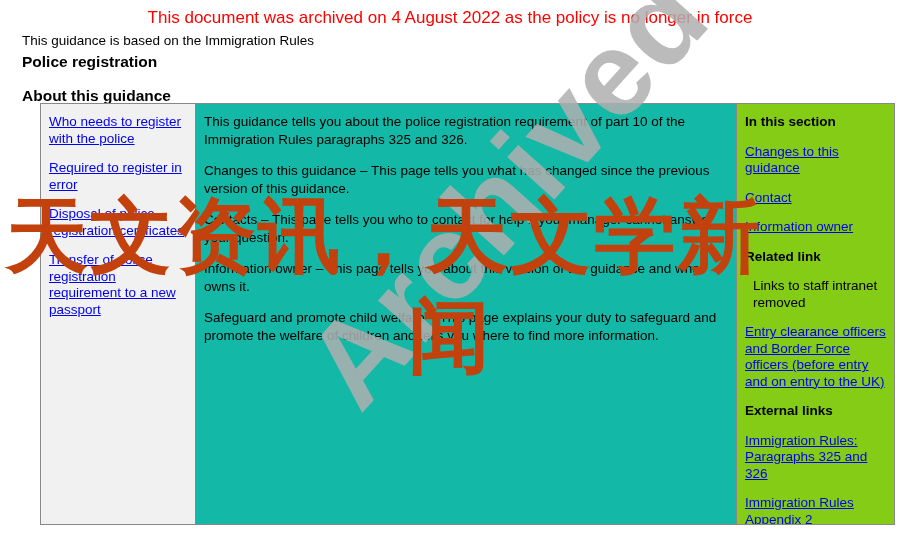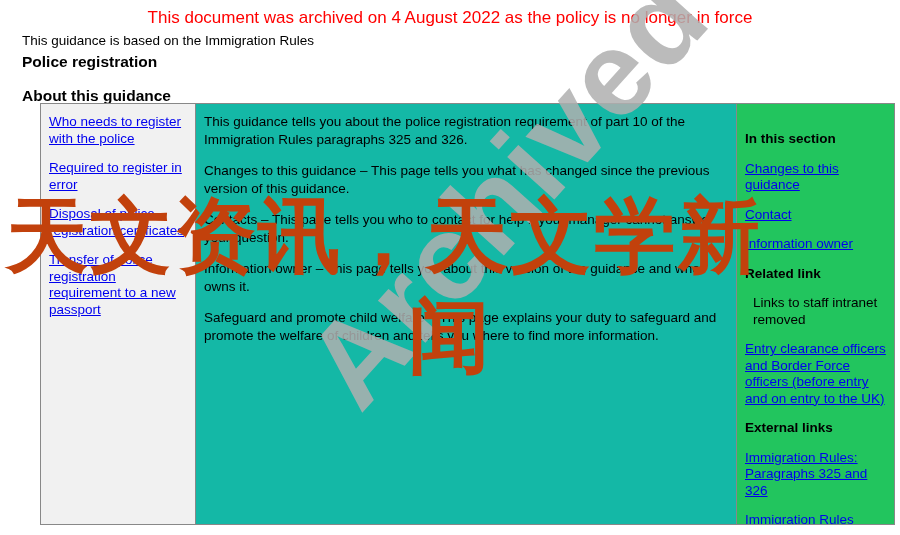--- a/index.html
+++ b/index.html
@@ -76,22 +76,22 @@
     padding: 10px 8px 0 8px;
   }
   #content-column {
     flex: 1;
     background: #14b8a6;
     border-right: 1px solid #888888;
     padding: 9px 10px 0 8px;
   }
   #section-column {
     width: 157px;
-    background: #22c55e;
-    padding: 27px 8px 0 8px;
+    background: #84cc16;
+    padding: 10px 8px 0 8px;
   }
 
   .navlink {
     display: block;
     color: #0000ee;
     text-decoration: underline;
     font-size: 13.5px;
     line-height: 16.5px;
     margin-bottom: 13px;
     cursor: pointer;

